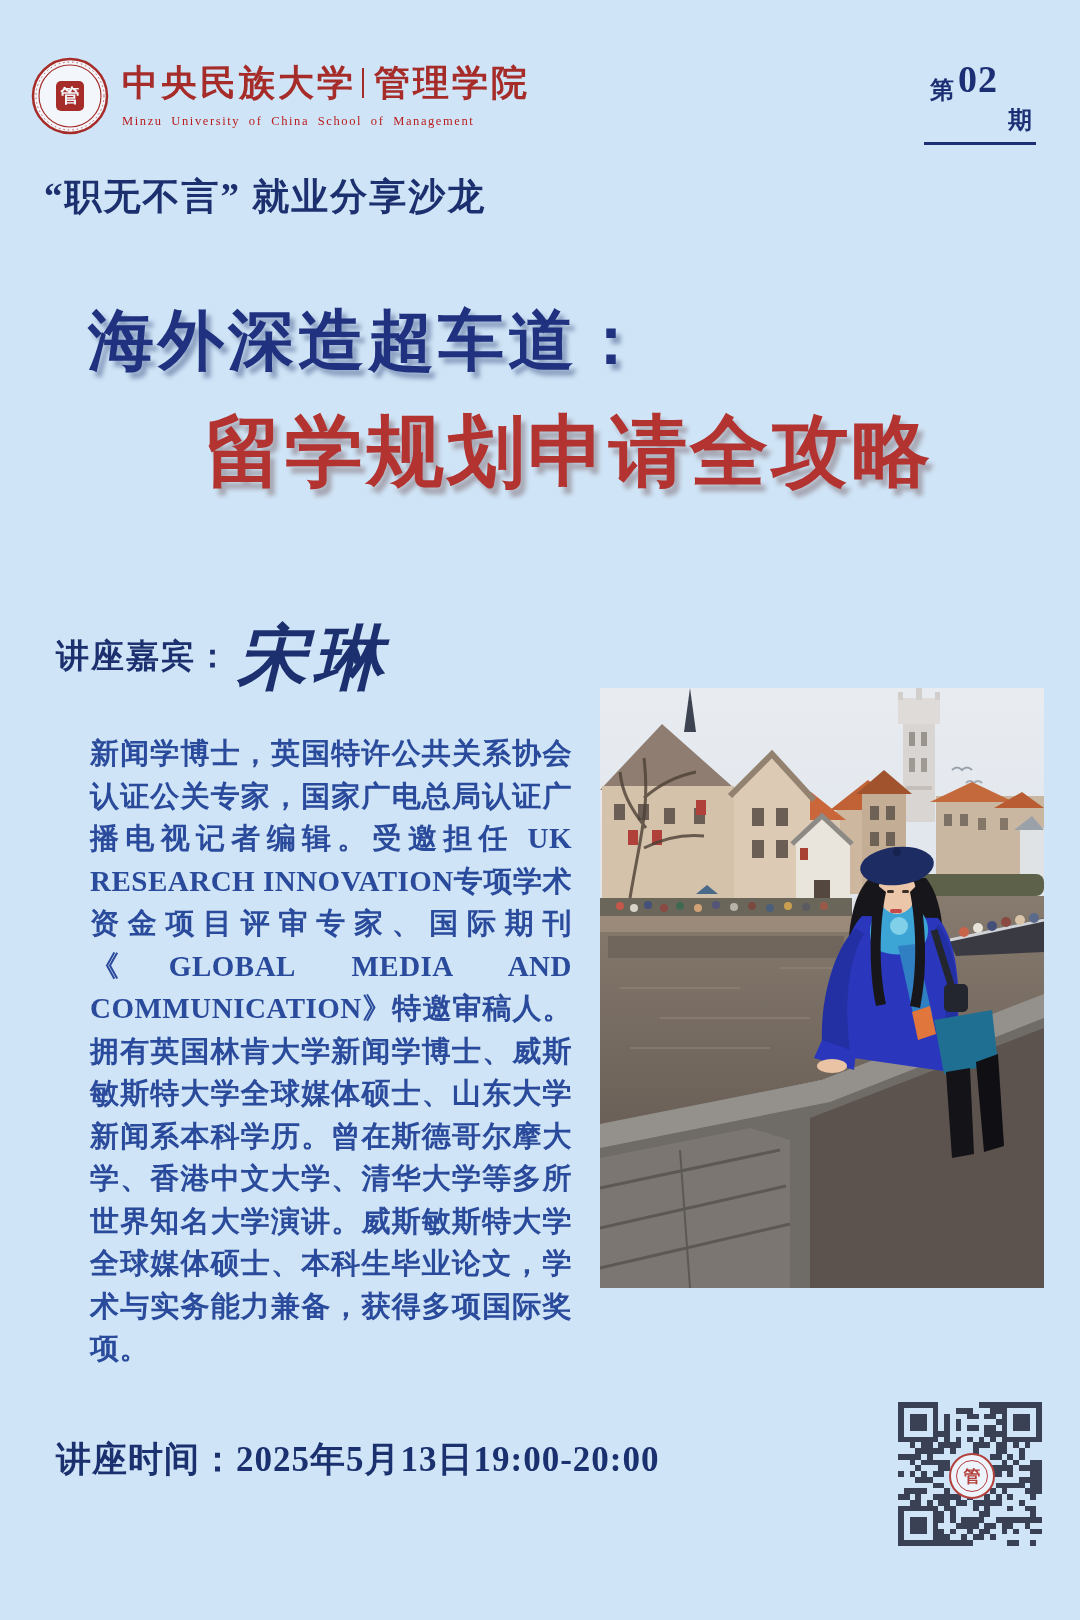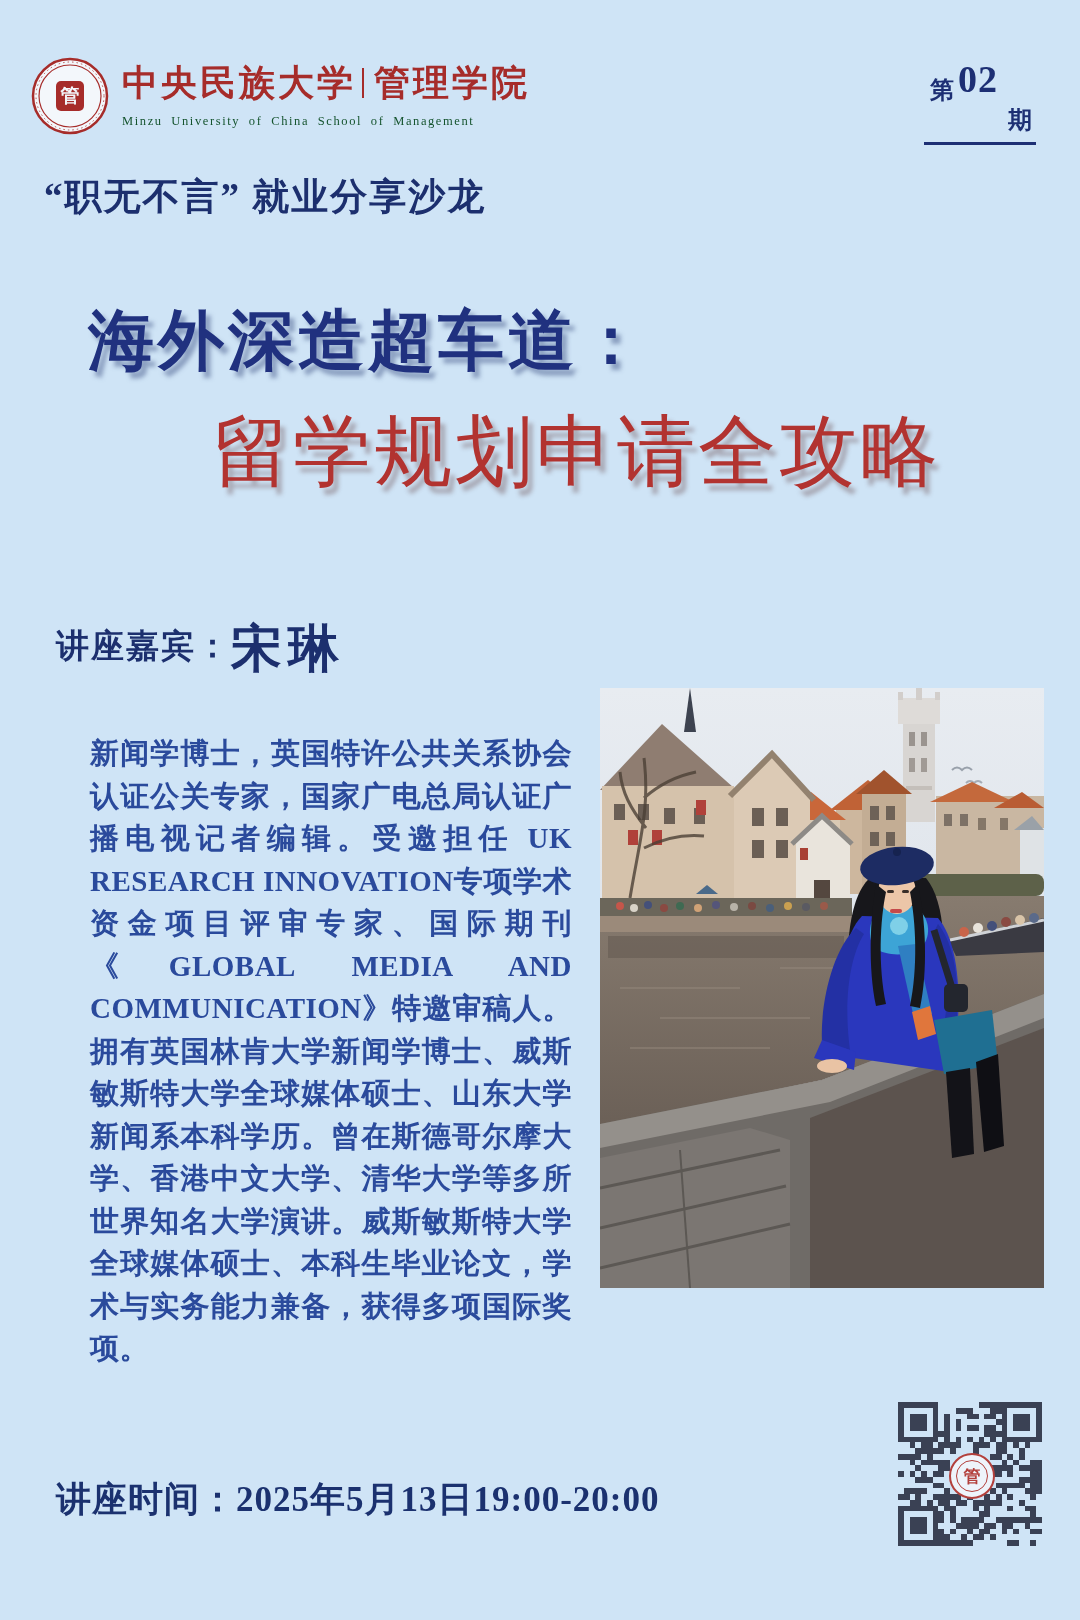--- a/index.html
+++ b/index.html
@@ -5,54 +5,54 @@
   html,body{margin:0;padding:0;}
   body{width:1080px;height:1620px;font-family:"Liberation Serif","DejaVu Serif",serif;}
   #poster{position:relative;width:1080px;height:1620px;background:#cfe4f6;overflow:hidden;}
 
   
   .logo-wrap{position:absolute;left:30px;top:56px;display:flex;align-items:center;}
   .logo-seal{width:80px;height:80px;flex:0 0 auto;}
   .logo-text{margin-left:12px;}
   .logo-cn{display:flex;align-items:center;color:#a62c2a;font-weight:bold;font-size:36px;letter-spacing:3px;line-height:1.15;}
   .logo-divider{width:0;height:30px;border-left:2px solid #a62c2a;margin:0 10px 0 6px;}
-  .logo-en{color:#14532d;font-size:12.5px;letter-spacing:1.6px;margin-top:10px;word-spacing:4px;}
+  .logo-en{color:#b91c1c;font-size:12.5px;letter-spacing:1.6px;margin-top:10px;word-spacing:4px;}
 
   
   .issue{position:absolute;left:922px;top:64px;width:122px;height:86px;color:#1d2f74;}
   .issue-prefix{position:absolute;left:8px;top:10px;font-size:24px;font-weight:bold;}
   .issue-number{position:absolute;left:36px;top:-4px;font-size:38px;font-weight:bold;line-height:1;letter-spacing:1px;}
   .issue-suffix{position:absolute;left:86px;top:40px;font-size:24px;font-weight:bold;}
   .issue-line{position:absolute;left:2px;top:78px;width:112px;height:3px;background:#1d2f74;}
 
   
   .subtitle{position:absolute;left:44px;top:172px;font-size:37px;font-weight:900;color:#1c2f6e;letter-spacing:2px;}
 
   
   .title1{position:absolute;left:88px;top:296px;font-size:66px;font-weight:900;color:#20317f;letter-spacing:4px;
           text-shadow:5px 6px 4px rgba(84,104,150,0.55);}
-  .title2{position:absolute;left:212px;top:400px;font-size:78px;font-weight:400;color:#b23330;letter-spacing:3px;
+  .title2{position:absolute;left:204px;top:400px;font-size:78px;font-weight:700;color:#b23330;letter-spacing:3px;
           text-shadow:5px 7px 4px rgba(120,95,100,0.45);}
 
   
   .guest-row{position:absolute;left:56px;top:624px;display:flex;align-items:center;color:#1c2f6e;}
   .guest-label{font-size:33px;font-weight:900;padding-bottom:6px;letter-spacing:2px;}
-  .guest-name{font-size:51px;font-weight:900;letter-spacing:6px;line-height:1;margin-left:0;}
+  .guest-name{font-size:70px;font-weight:900;letter-spacing:6px;line-height:1;margin-left:6px;font-style:italic;}
 
   
   .bio{position:absolute;left:90px;top:732px;width:482px;font-size:29px;line-height:42.5px;
        color:#2a4a9c;text-align:justify;letter-spacing:0.5px;font-weight:bold;}
   .bio .journal{}
 
   
   .photo{position:absolute;left:600px;top:688px;width:444px;height:600px;overflow:hidden;}
 
   
   .info-line{position:absolute;left:56px;color:#1b316f;font-size:35px;font-weight:900;letter-spacing:1px;}
-  .info-time{top:1476px;}
+  .info-time{top:1436px;}
   .info-place{top:1494px;}
 
   
   .qr{position:absolute;left:898px;top:1402px;width:144px;height:144px;}
   .qr-grid{position:absolute;inset:0;display:grid;grid-template-columns:repeat(25,1fr);grid-template-rows:repeat(25,1fr);}
   .qm{background:transparent;}
   .qm.d{background:#3a4154;}
   .qr-logo{position:absolute;left:50%;top:50%;width:42px;height:42px;margin:-21px 0 0 -21px;border-radius:50%;
            background:#eef4fb;border:2px solid #b3403c;display:flex;align-items:center;justify-content:center;}
   .qr-logo-inner{width:30px;height:30px;border:1.5px solid #b3403c;border-radius:50%;display:flex;align-items:center;justify-content:center;

